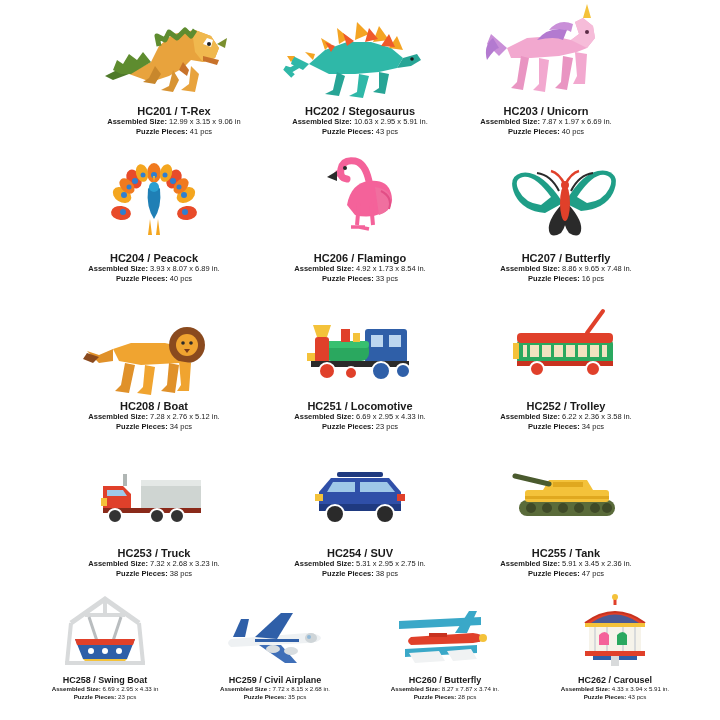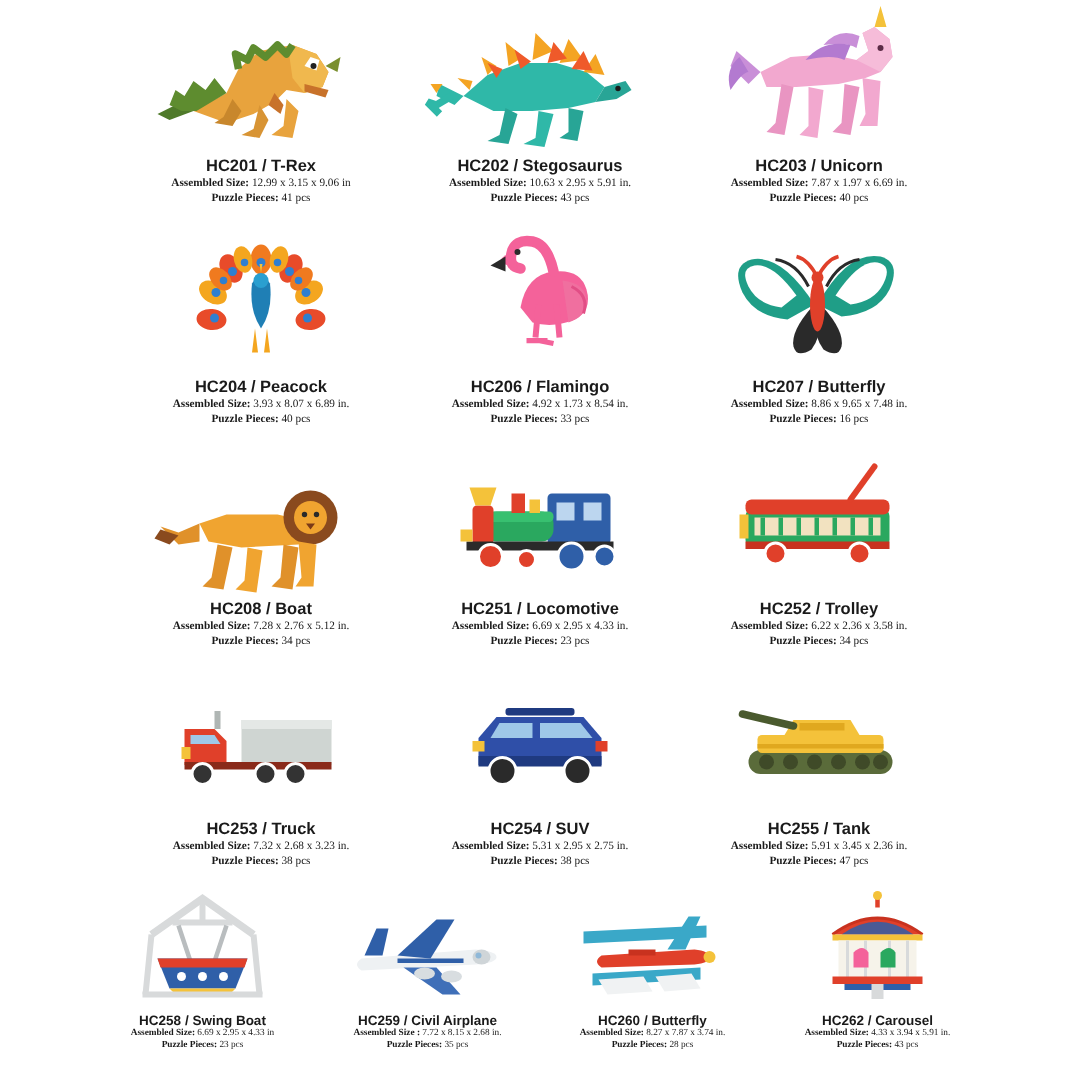--- a/index.html
+++ b/index.html
@@ -49,25 +49,24 @@
     text-align: center;
     white-space: nowrap;
   }
   .title-sm { font-size: 9px; margin-top: 4px; text-align: center; }
   .spec {
     font-size: 7.5px;
     color: #1a1a1a;
     text-align: center;
     line-height: 1.35;
     white-space: nowrap;
-    font-family: Liberation Serif, serif;
   }
   .spec-sm { font-size: 6.2px; }
   .spec b { font-weight: bold; }
-  .row-gap-2 { margin-top: 14px; }
+  .row-gap-2 { margin-top: 14px; gap: 20px; }
 </style>
 </head>
 <body>
 
 <div class="catalog">
 
   <div class="row row-3">
     <div class="cell">
       <div class="art">
         <svg width="150" height="96" viewBox="0 0 150 96">

